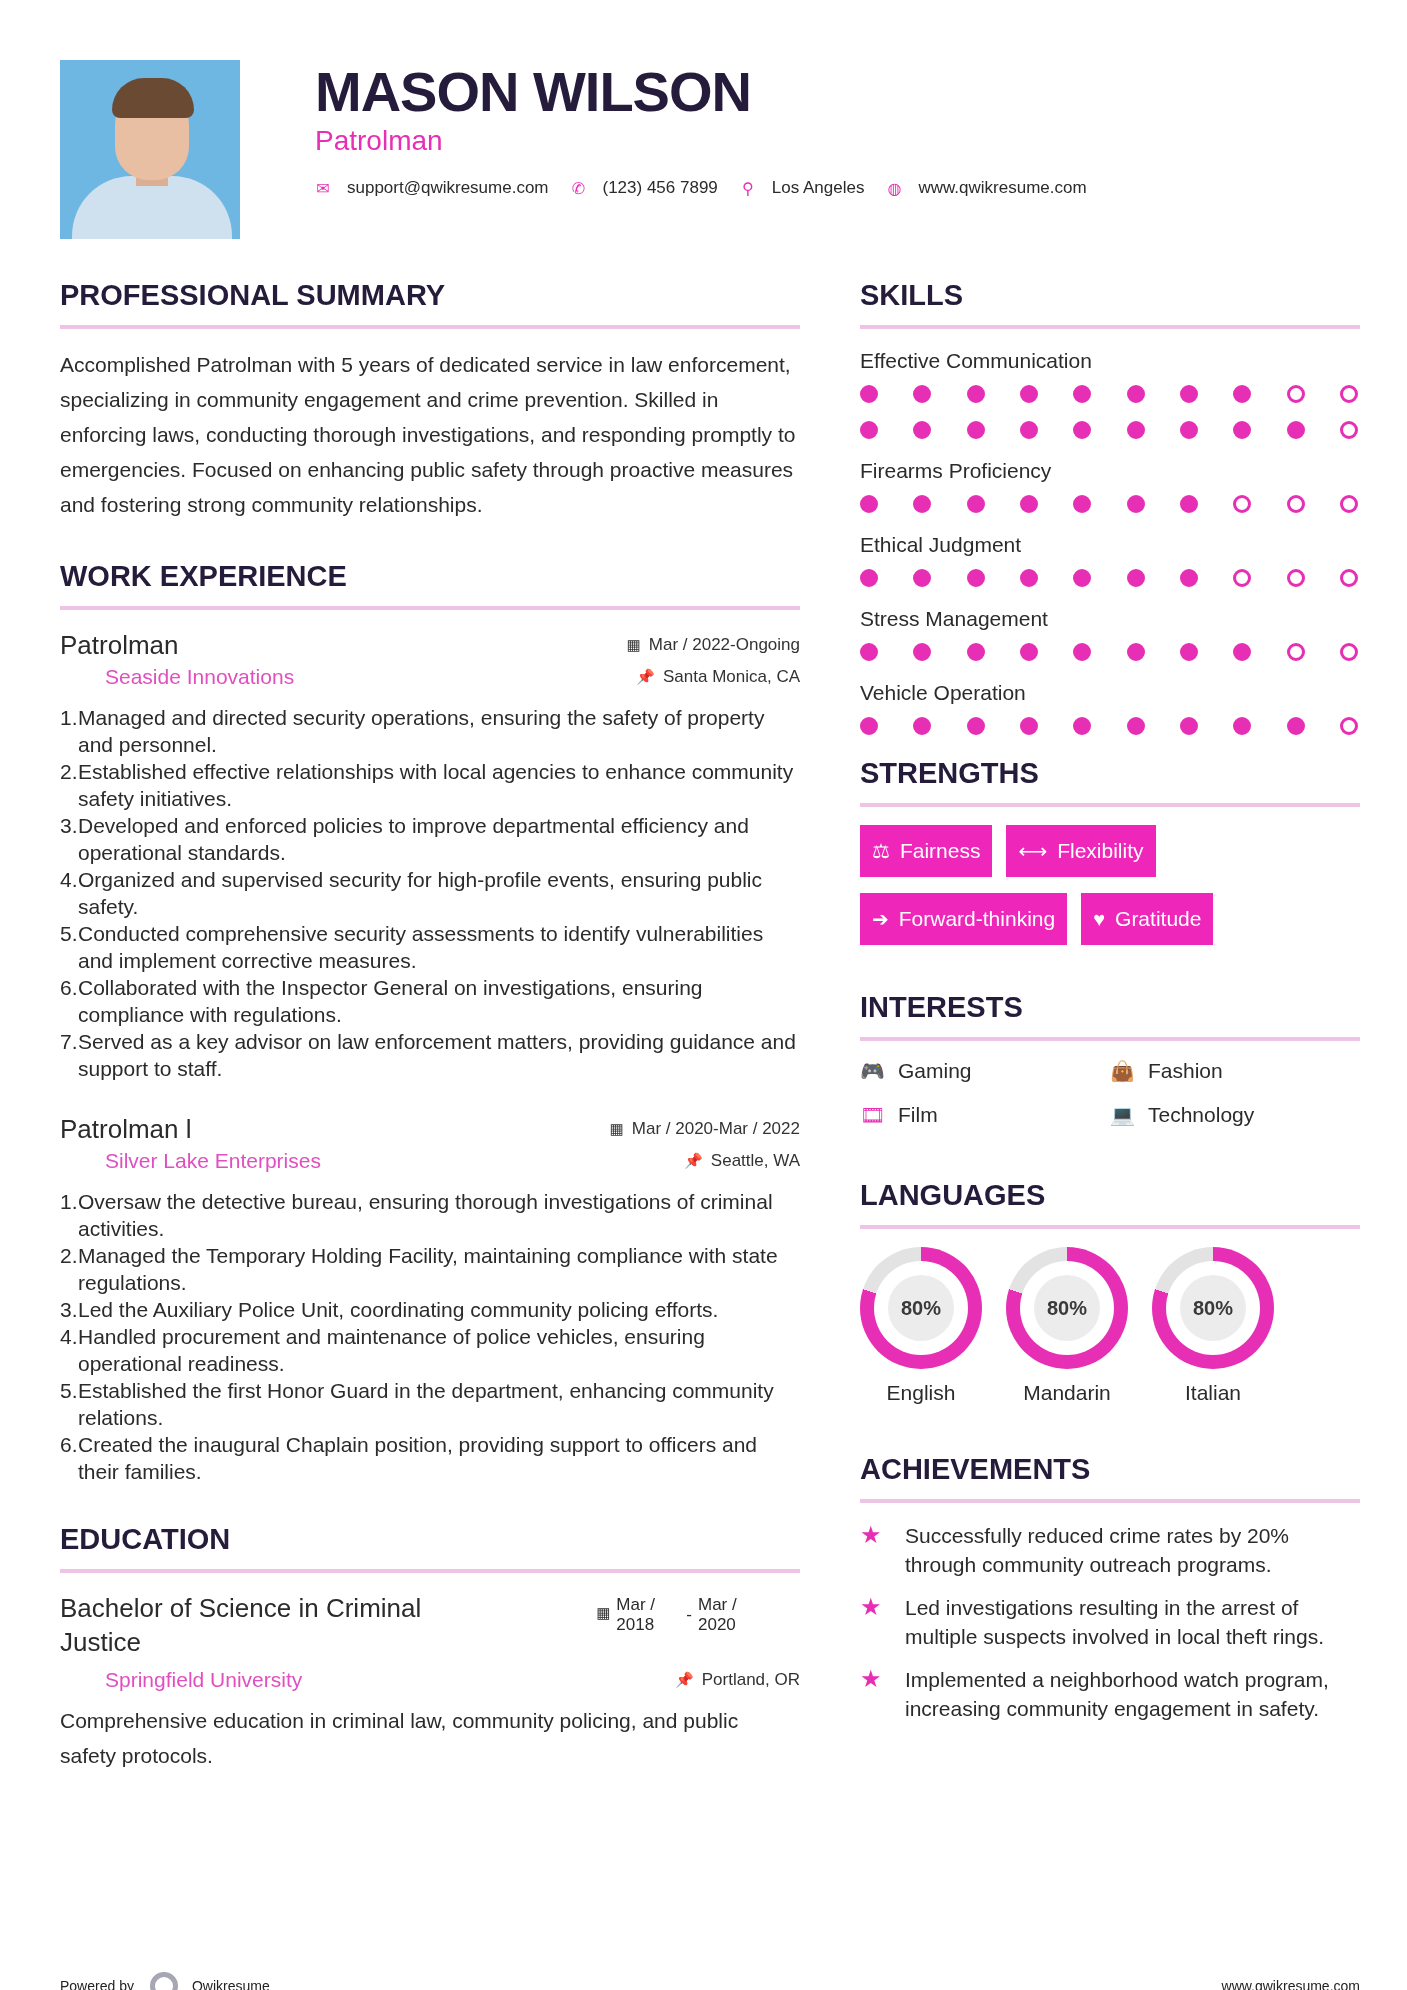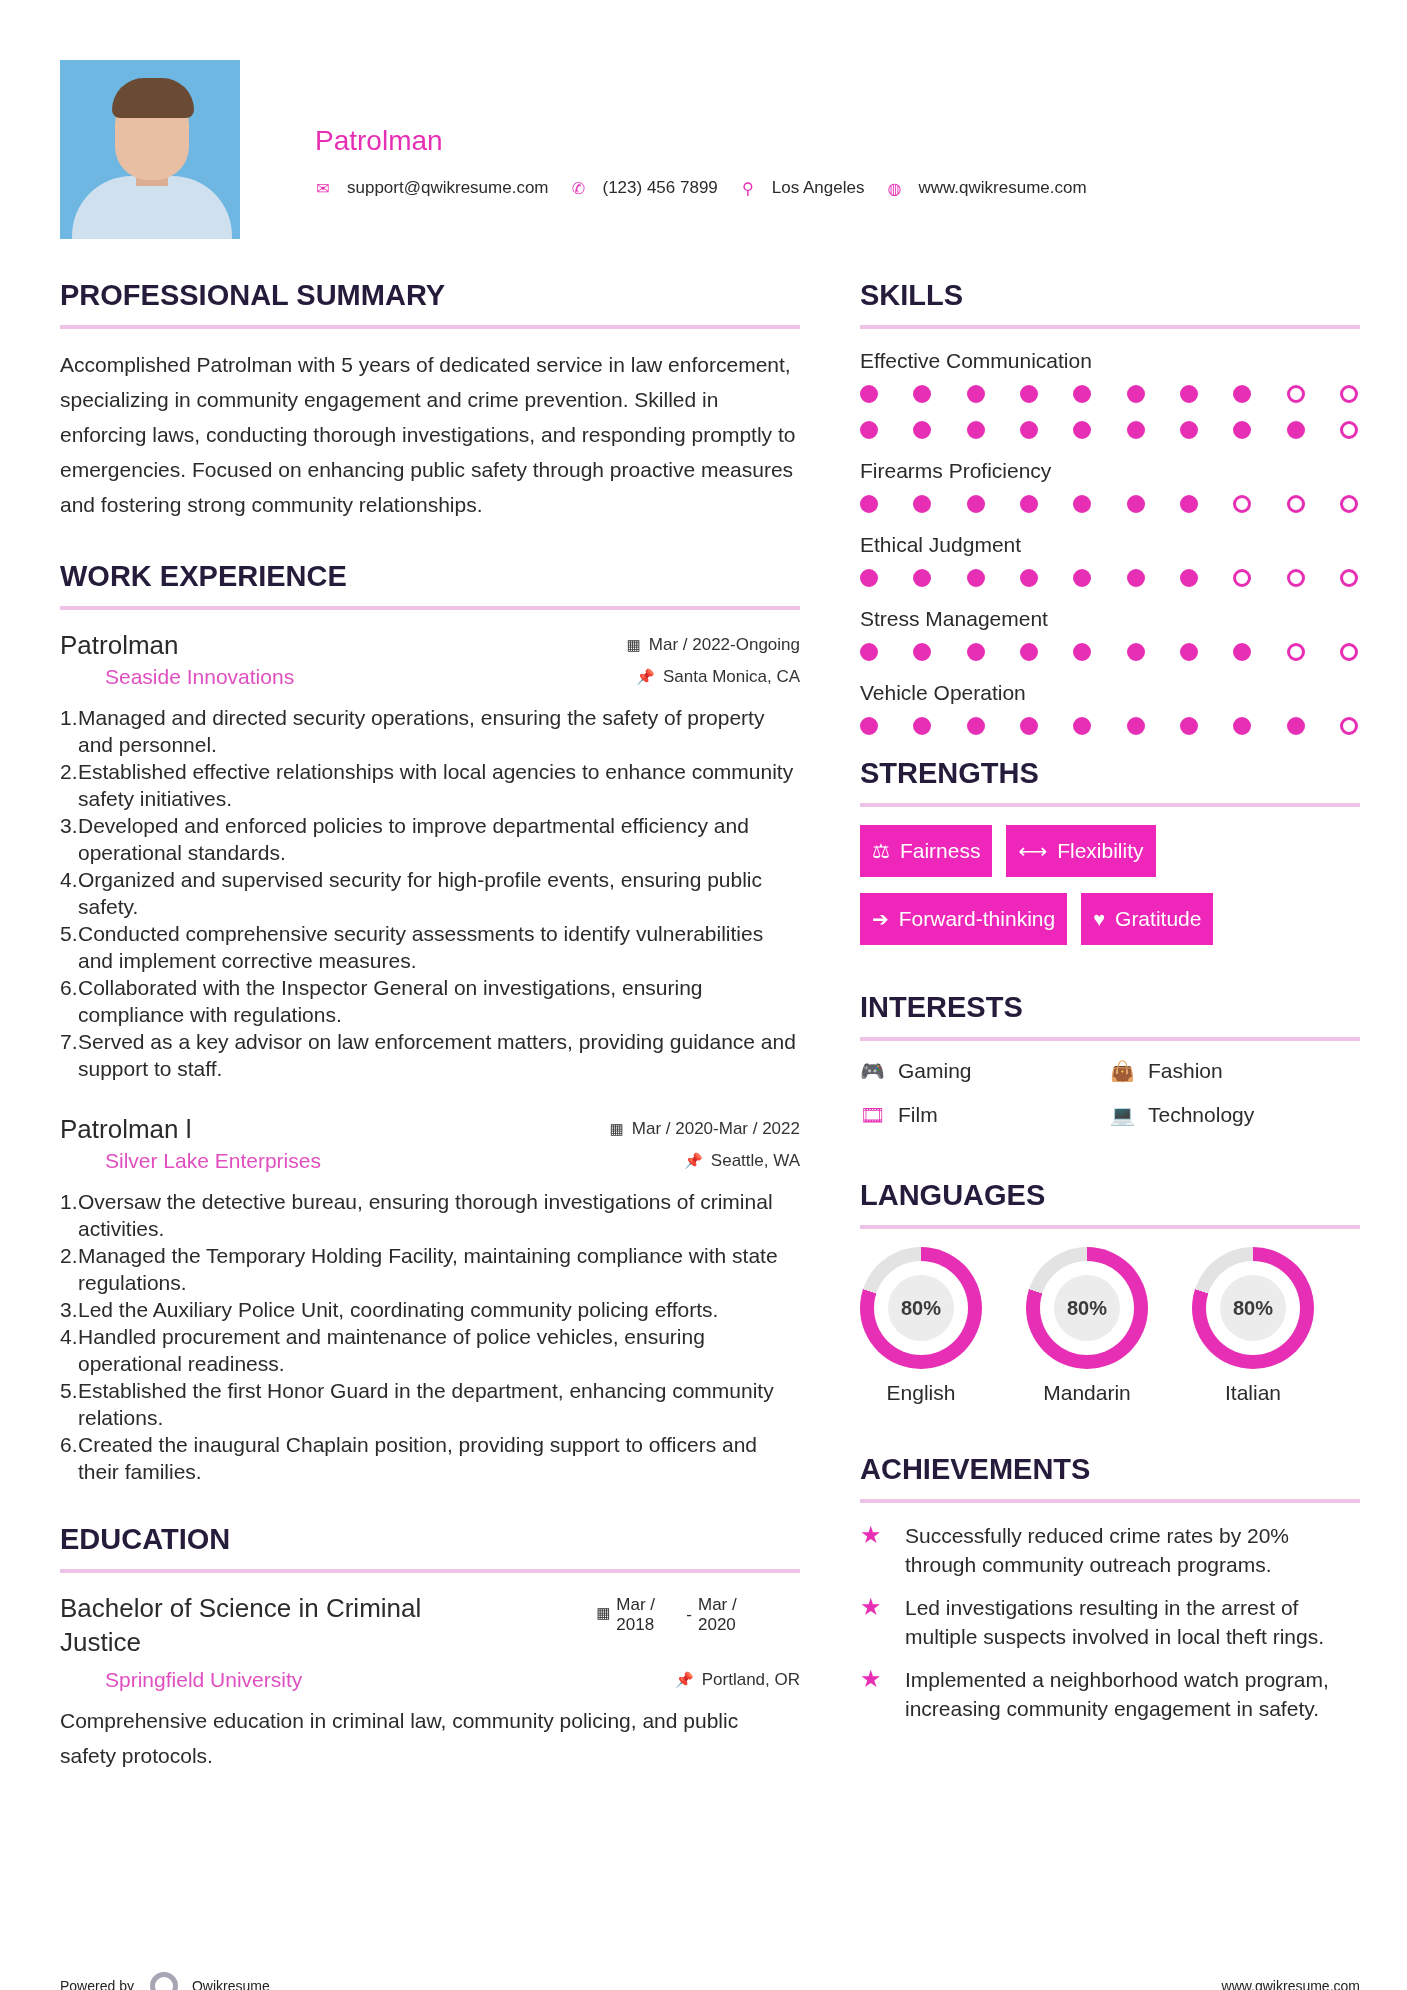--- a/index.html
+++ b/index.html
@@ -48,21 +48,21 @@
   .dot.empty { background: #fff; }
 
   .interests { display: grid; grid-template-columns: 250px 250px; row-gap: 20px; margin-bottom: 48px; }
   .interest { display: flex; align-items: center; font-size: 21px; color: #2b2b2b; }
   .interest .ic { color: #e62fb4; width: 28px; font-size: 20px; margin-right: 10px; }
 
   .strengths { display: flex; flex-wrap: wrap; gap: 16px 14px; margin-bottom: 42px; width: 460px; }
   .badge { background: #ee26b9; color: #fff; font-size: 21px; height: 52px; padding: 0 12px; display: flex; align-items: center; }
   .badge .ic { margin-right: 10px; font-size: 20px; }
 
-  .langs { display: flex; gap: 44px; margin-bottom: 44px; }
+  .langs { display: flex; gap: 24px; margin-bottom: 44px; }
   .lang { width: 122px; display: flex; flex-direction: column; align-items: center; }
   .ring { width: 122px; height: 122px; border-radius: 50%; position: relative; }
   .ring .inner { position: absolute; left: 14px; top: 14px; width: 94px; height: 94px; border-radius: 50%; background: #fff; display: flex; align-items: center; justify-content: center; }
   .ring .core { width: 66px; height: 66px; border-radius: 50%; background: #ececec; display: flex; align-items: center; justify-content: center; font-size: 20px; font-weight: 700; color: #3a3a3a; }
   .lang-name { font-size: 21px; margin-top: 12px; color: #2b2b2b; }
 
   .ach { display: flex; margin-bottom: 14px; }
   .ach .ic { width: 45px; color: #e62fb4; font-size: 24px; flex: none; }
   .ach .txt { font-size: 21px; line-height: 29px; color: #2b2b2b; }
 
@@ -75,20 +75,21 @@
 </head>
 <body>
 
 <div class="header">
   <div class="photo">
     <div class="body"></div>
       <div class="neck"></div>
       <div class="head"></div>
       <div class="hair"></div>
   </div>
+  <div class="name">MASON WILSON</div>
   <div class="role">Patrolman</div>
   <div class="contacts">
     <div class="ci">
         <span class="ic">✉</span>
         <span>support@qwikresume.com</span>
       </div>
     <div class="ci">
         <span class="ic">✆</span>
         <span>(123) 456 7899</span>
       </div>

